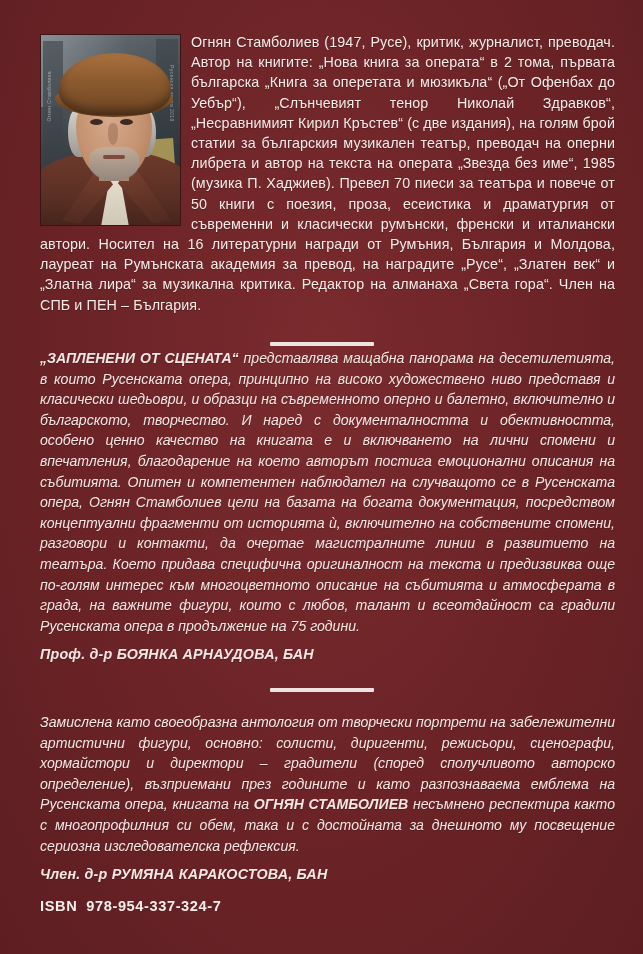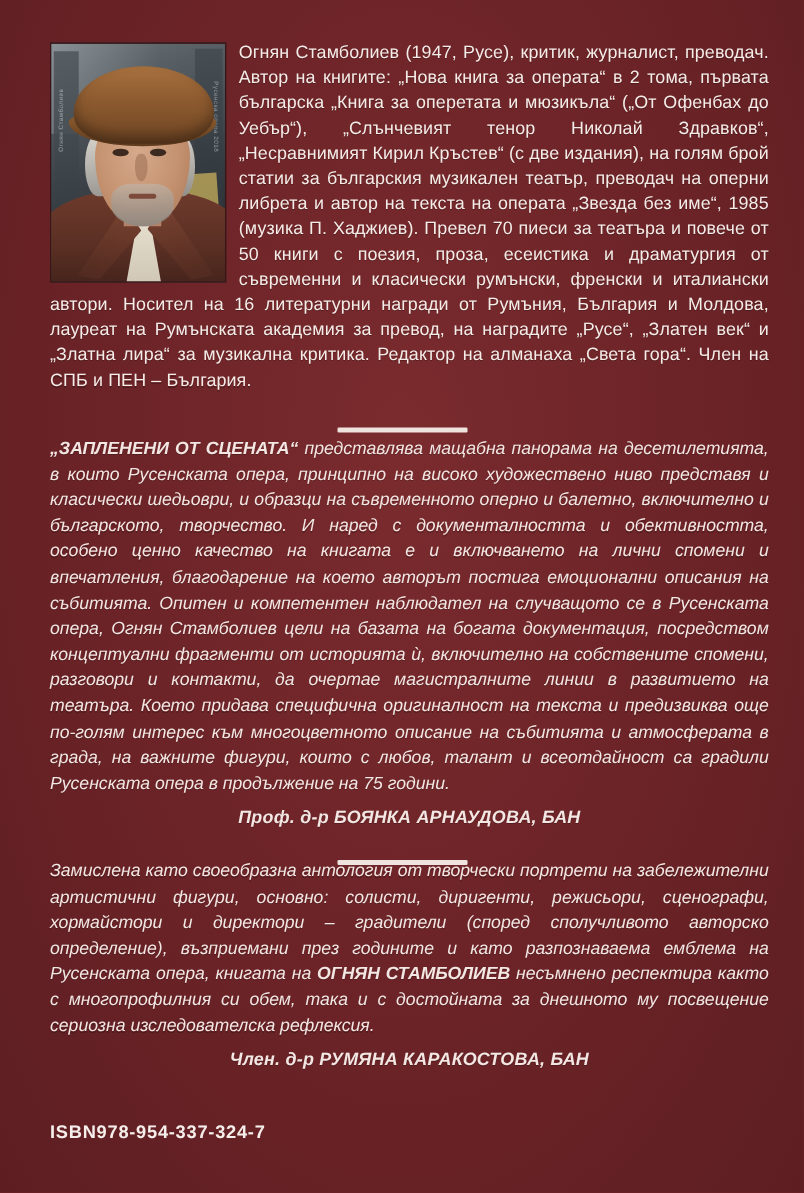--- a/index.html
+++ b/index.html
@@ -224,51 +224,51 @@
     right: 28px;
     font-style: italic;
     font-size: 14.1px;
     line-height: 20.6px;
     text-align: justify;
     text-justify: inter-word;
     color: #f3e7e3;
     text-shadow: 0 1px 0 rgba(0,0,0,.22);
   }
   .blurb-1 { top: 348px; }
-  .blurb-2 { top: 686px; }
+  .blurb-2 { top: 712px; }
 
   .blurb .lead {
     font-style: italic;
     font-weight: bold;
   }
   .blurb .emph {
     font-style: italic;
     font-weight: bold;
   }
   .attribution {
     display: block;
     margin-top: 8px;
-    text-align: center;
+    text-align: left;
     font-style: italic;
     font-weight: bold;
     font-size: 14.3px;
     letter-spacing: .2px;
   }
 
   
   .isbn {
     position: absolute;
     left: 40px;
     top: 898px;
     font-size: 14.6px;
     font-weight: bold;
     letter-spacing: .6px;
     color: #f6eeeb;
   }
-  .isbn .isbn-label { }
+  .isbn .isbn-label { margin-right: 9px; }
 </style>
 </head>
 <body>
 
 <div class="page">
 
   <div class="bio-section">
     <div class="photo">
       <div class="bg-wall"></div>
       <div class="bg-streak"></div>

